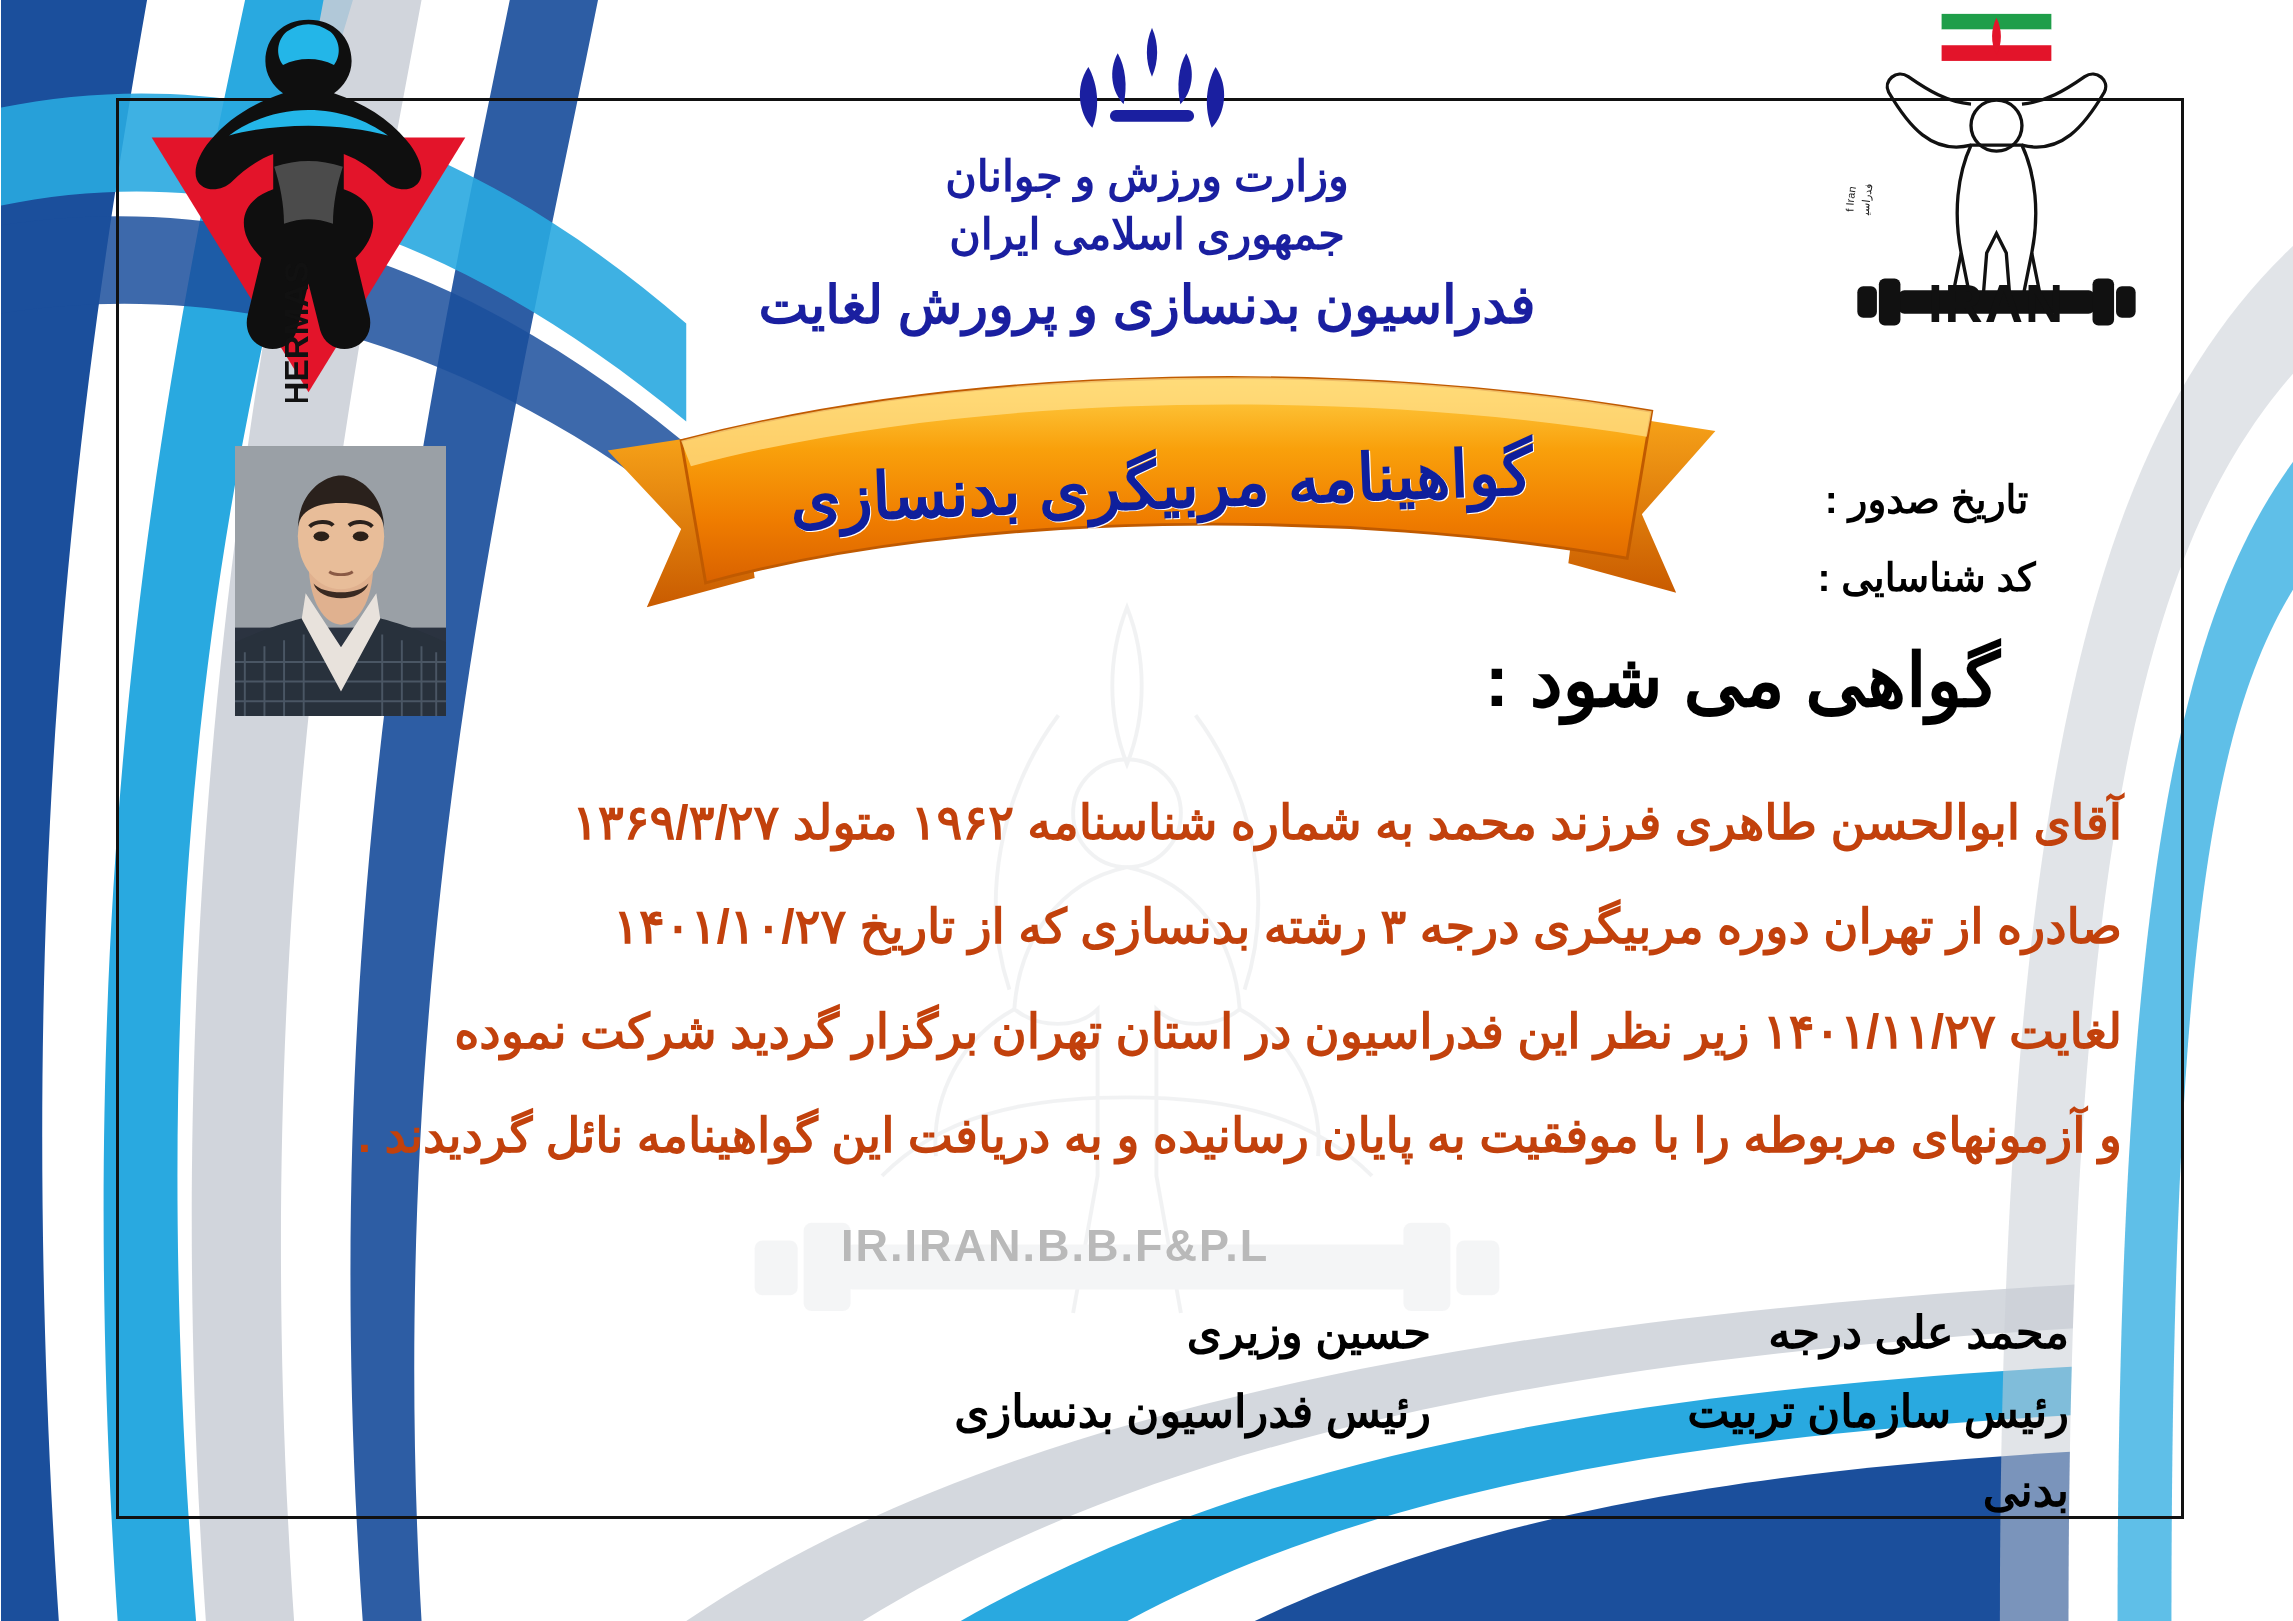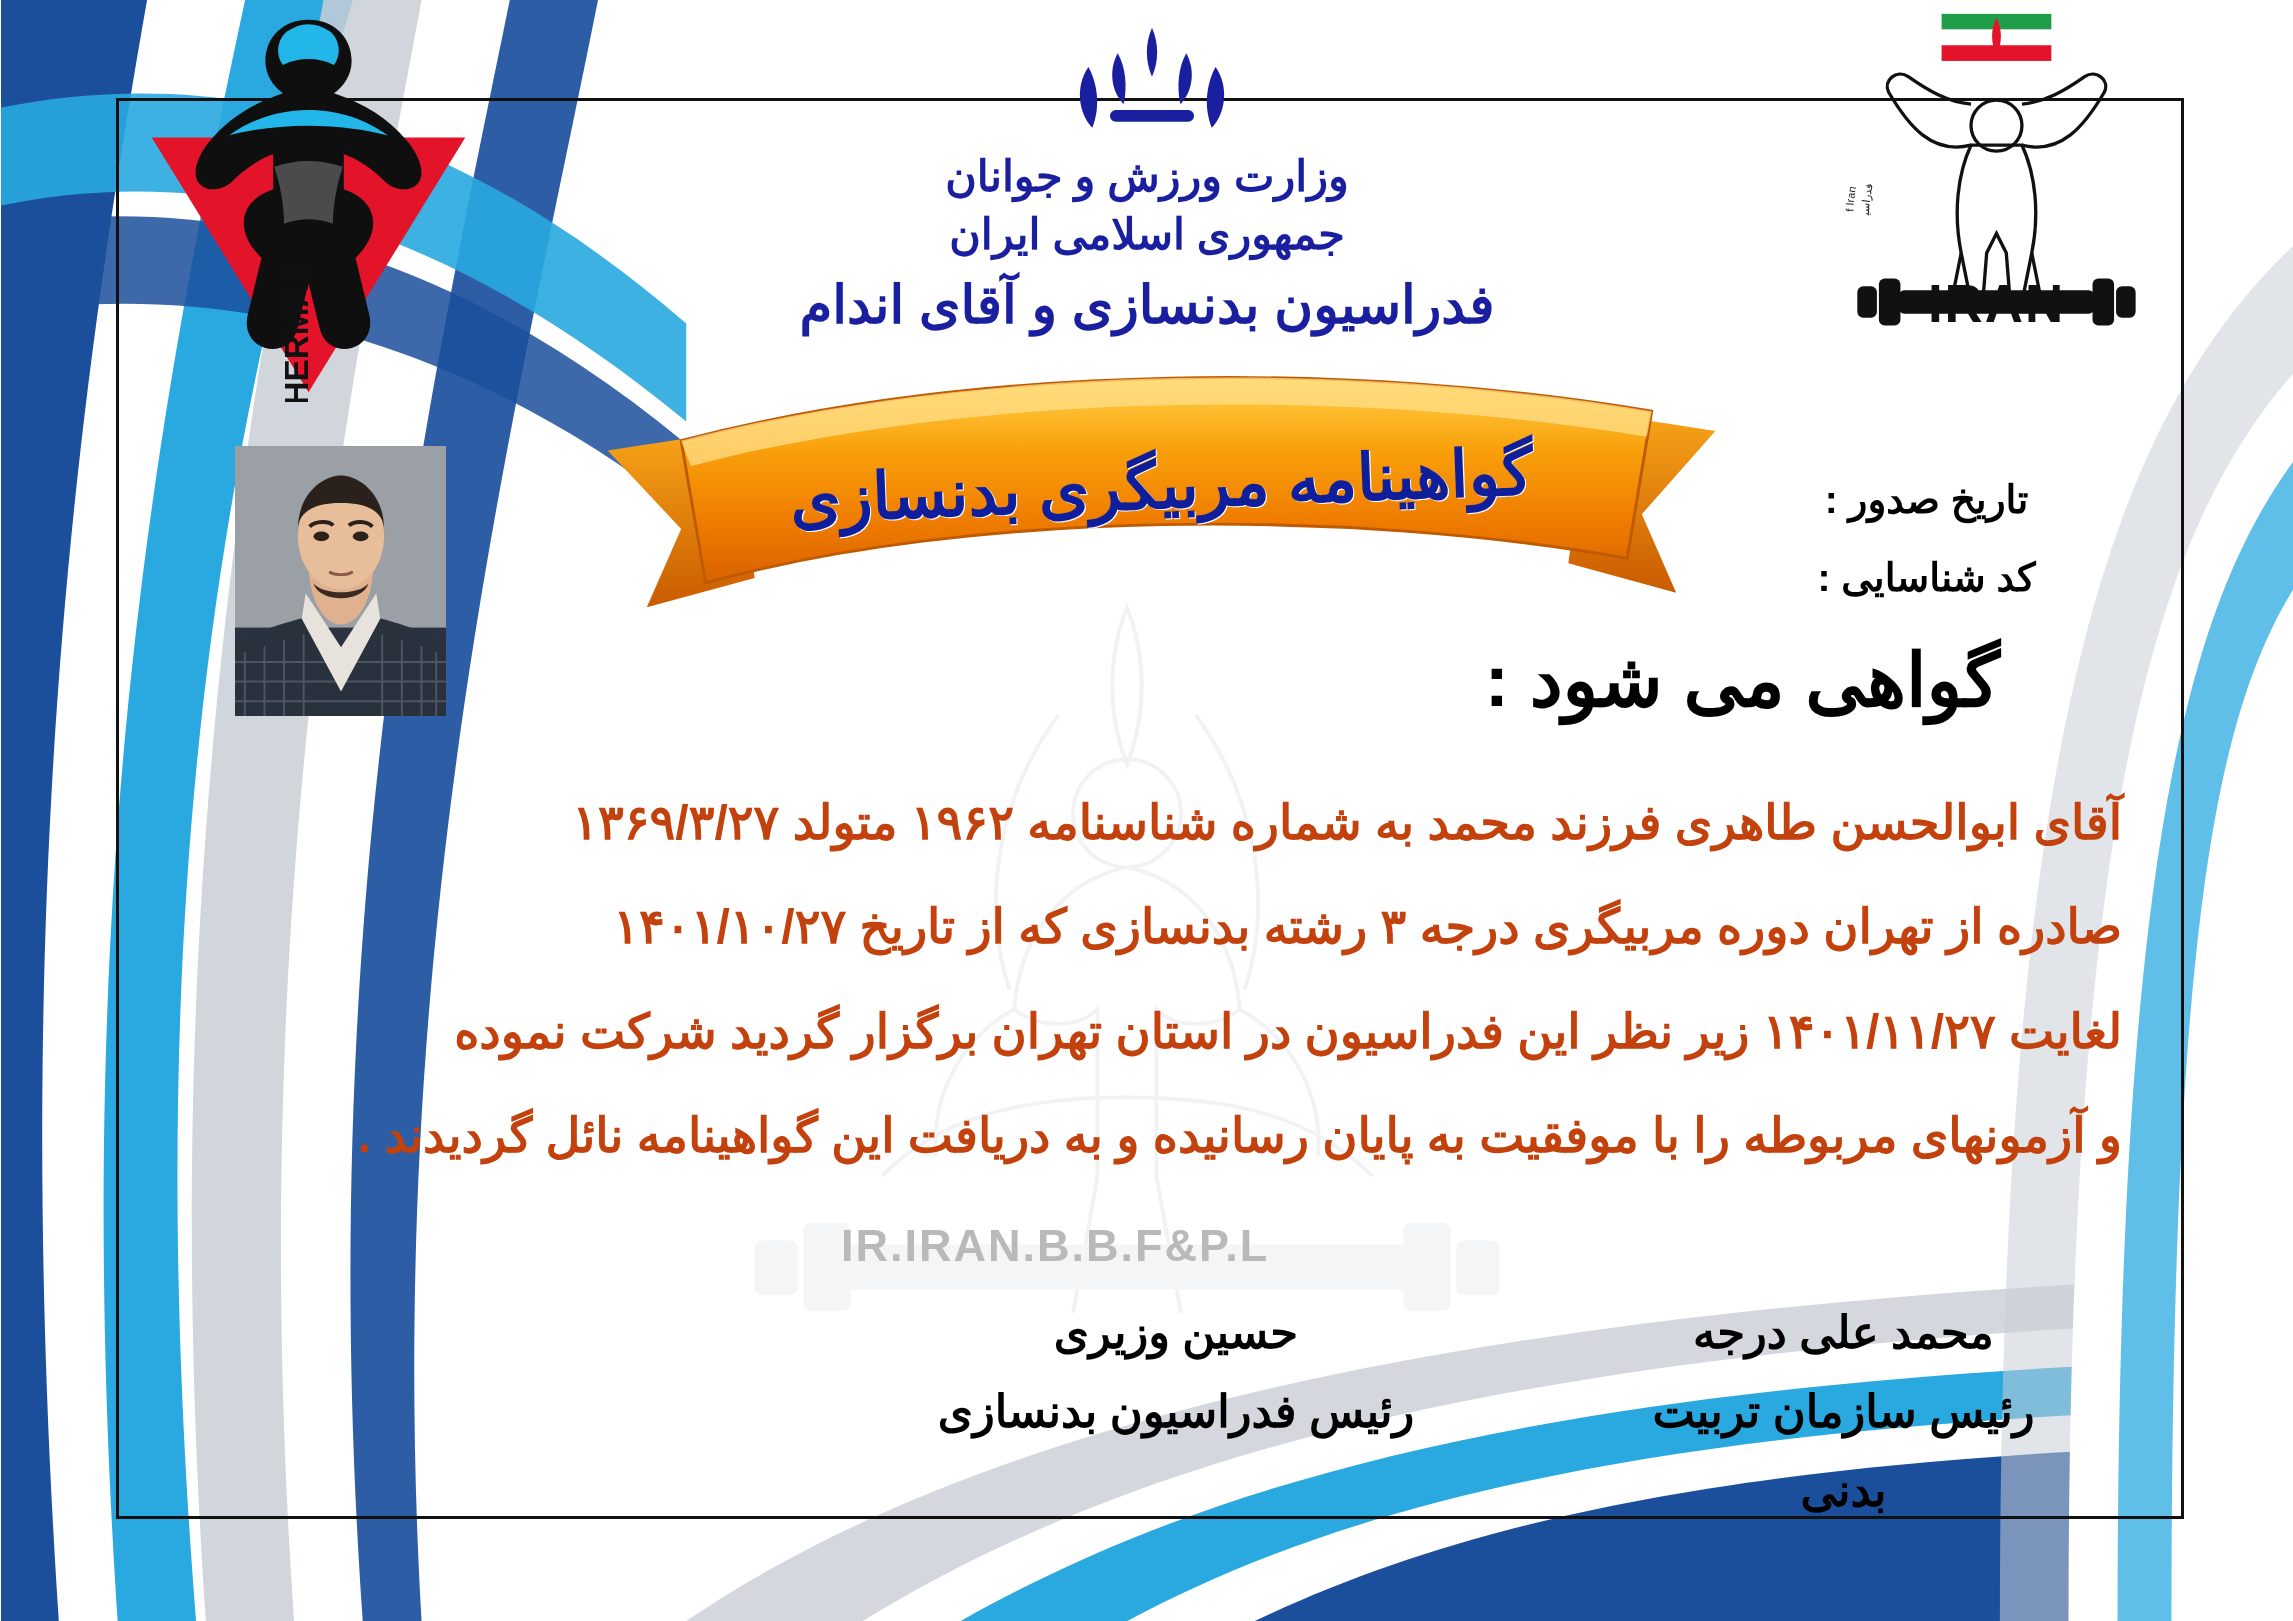--- a/index.html
+++ b/index.html
@@ -75,21 +75,21 @@
   .body-txt{
     position:absolute;right:172px;left:172px;top:774px;
     text-align:right;color:#c2410c;font-weight:bold;
     font-size:48px;line-height:2.05;
   }
   .body-txt p{margin:0 0 5.9px 0;}
   .body-txt .p2{text-align:right;}
   
   .sig{
     position:absolute;color:#000;font-weight:bold;font-size:45px;
-    text-align:center;line-height:1.75;
+    line-height:1.75;
   }
   .sig-right{right:225px;top:1294px;width:451px;}
   .sig-mid{right:863px;top:1294px;width:510px;}
 </style>
 </head>
 <body>
 
 <div class="cert">
 
   <svg class="bg-svg" viewBox="0 0 2340 1654" preserveAspectRatio="none">
@@ -201,21 +201,21 @@
       <path d="M130,34 c-8,14 -10,34 -6,52 c12,-12 16,-34 6,-52 Z"></path>
       <path d="M30,48 c10,18 12,42 4,62 c-14,-14 -18,-42 -4,-62 Z"></path>
       <path d="M160,48 c-10,18 -12,42 -4,62 c14,-14 18,-42 4,-62 Z"></path>
       <rect x="52" y="92" width="86" height="12" rx="6"></rect>
     </g>
   </svg>
 
   <div class="ministry">
     <div class="l1">وزارت ورزش و جوانان</div>
     <div class="l1">جمهوری اسلامی ایران</div>
-    <div class="l2">فدراسیون بدنسازی و آقای اندام</div>
+    <div class="l2">فدراسیون بدنسازی و پرورش لغایت</div>
   </div>
 
   <svg class="ribbon" viewBox="0 0 1170 260">
     <defs>
       <linearGradient id="og" x1="0" y1="0" x2="0" y2="1">
         <stop offset="0%" stop-color="#ffd24a"></stop>
         <stop offset="35%" stop-color="#f9a00b"></stop>
         <stop offset="70%" stop-color="#ef7c00"></stop>
         <stop offset="100%" stop-color="#d96200"></stop>
       </linearGradient>

